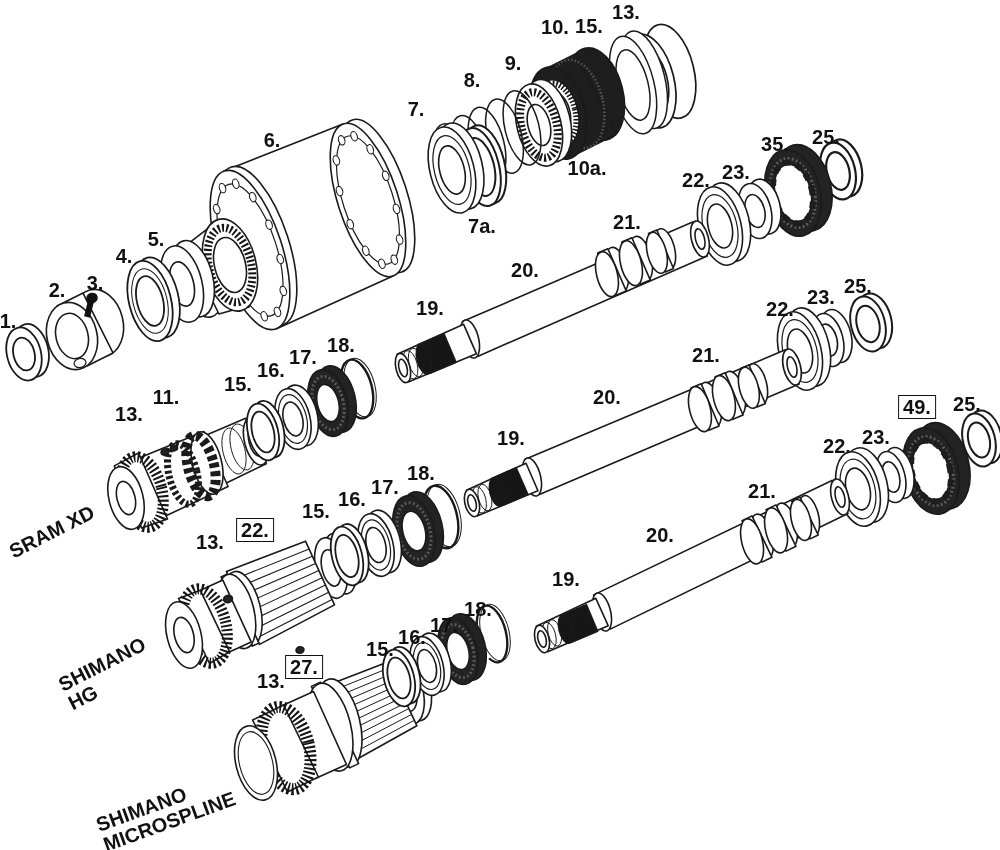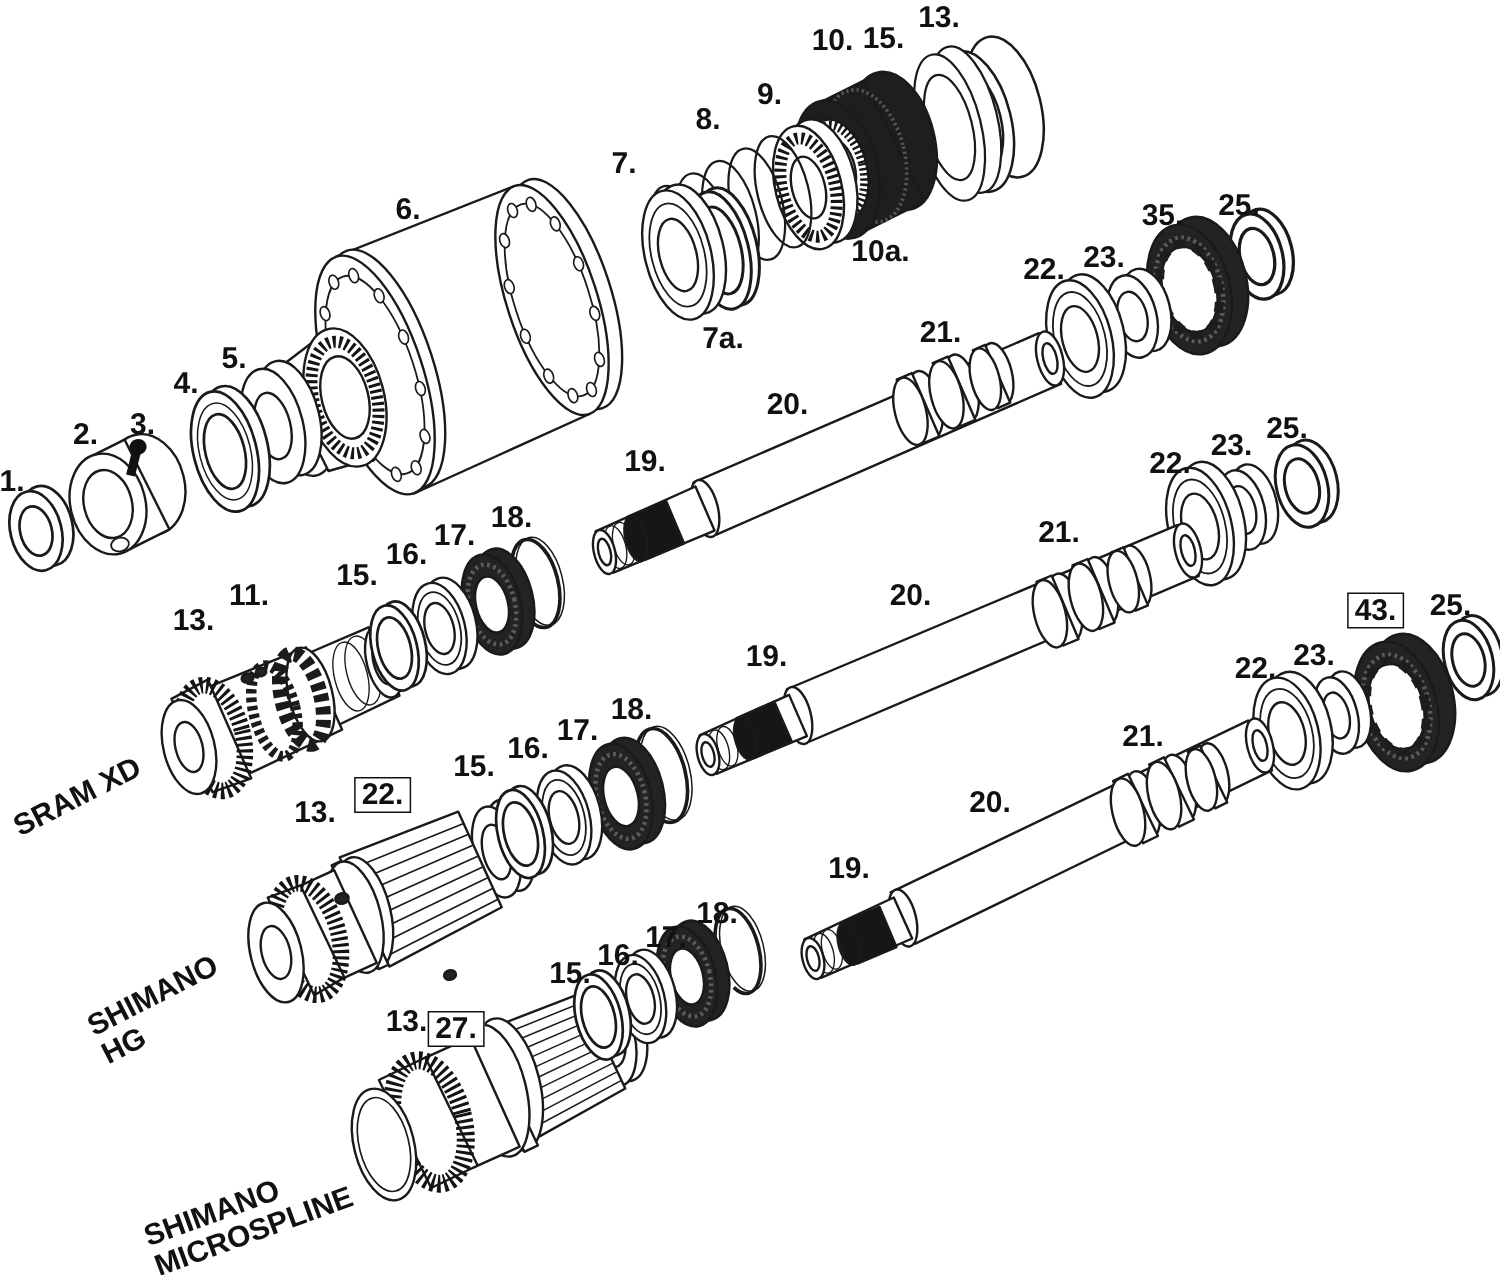--- a/index.html
+++ b/index.html
@@ -419,31 +419,31 @@
   <div class="lb" style="left:385px;top:487px">17.</div>
   <div class="lb" style="left:421px;top:473px">18.</div>
   <div class="lb" style="left:511px;top:438px">19.</div>
   <div class="lb" style="left:607px;top:397px">20.</div>
   <div class="lb" style="left:706px;top:355px">21.</div>
   <div class="lb" style="left:780px;top:309px">22.</div>
   <div class="lb" style="left:821px;top:297px">23.</div>
   <div class="lb" style="left:858px;top:286px">25.</div>
 
   <div class="lb" style="left:271px;top:681px">13.</div>
-  <div class="lb bx" style="left:304px;top:686px">27.</div>
+  <div class="lb bx" style="left:304px;top:667px">27.</div>
   <div class="lb" style="left:380px;top:649px">15.</div>
   <div class="lb" style="left:412px;top:637px">16.</div>
   <div class="lb" style="left:444px;top:625px">17.</div>
   <div class="lb" style="left:478px;top:609px">18.</div>
   <div class="lb" style="left:566px;top:579px">19.</div>
   <div class="lb" style="left:660px;top:535px">20.</div>
   <div class="lb" style="left:762px;top:491px">21.</div>
   <div class="lb" style="left:837px;top:446px">22.</div>
   <div class="lb" style="left:876px;top:437px">23.</div>
-  <div class="lb bx" style="left:917px;top:407px">43.</div>
+  <div class="lb bx" style="left:917px;top:407px">49.</div>
   <div class="lb" style="left:967px;top:404px">25.</div>
 
   <div class="brand" style="left:52px;top:532px;transform:translate(-50%,-50%) rotate(-27deg)">
     <span>SRAM XD</span>
   </div>
   <div class="brand" style="left:107px;top:674px;transform:translate(-50%,-50%) rotate(-27deg)">
     <div>SHIMANO</div>
     <div>HG</div>
   </div>
   <div class="brand" style="left:166px;top:812px;transform:translate(-50%,-50%) rotate(-20deg)">

